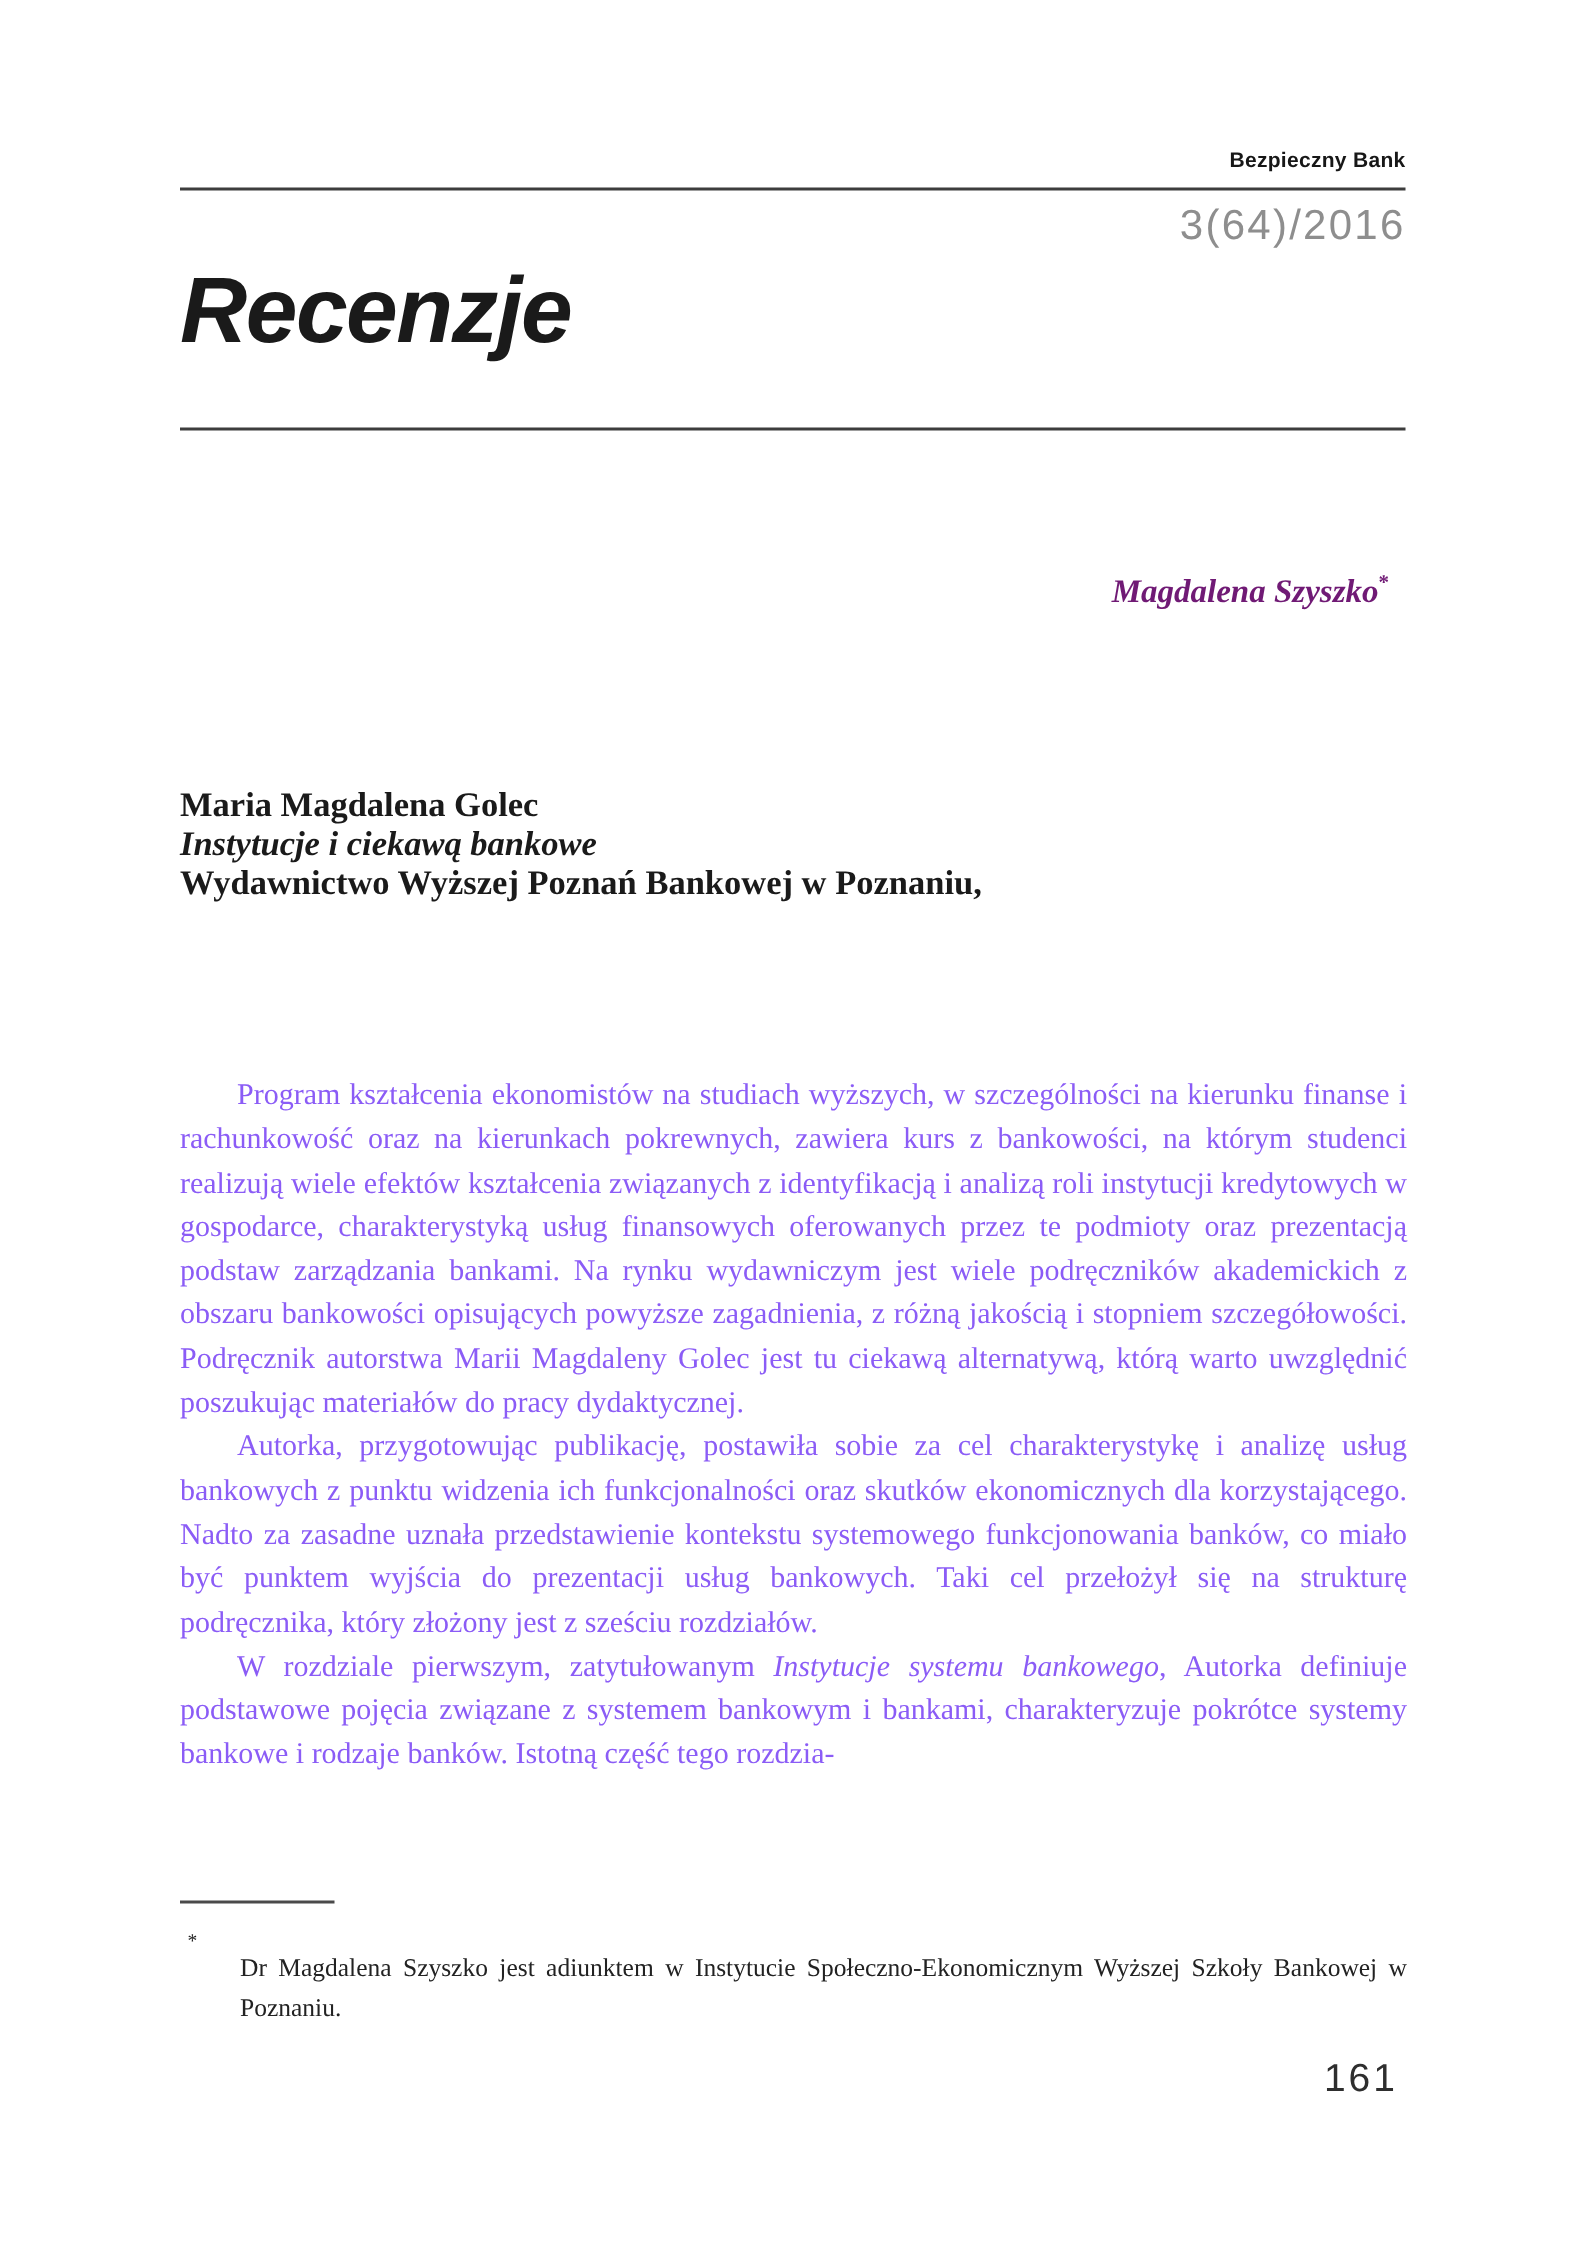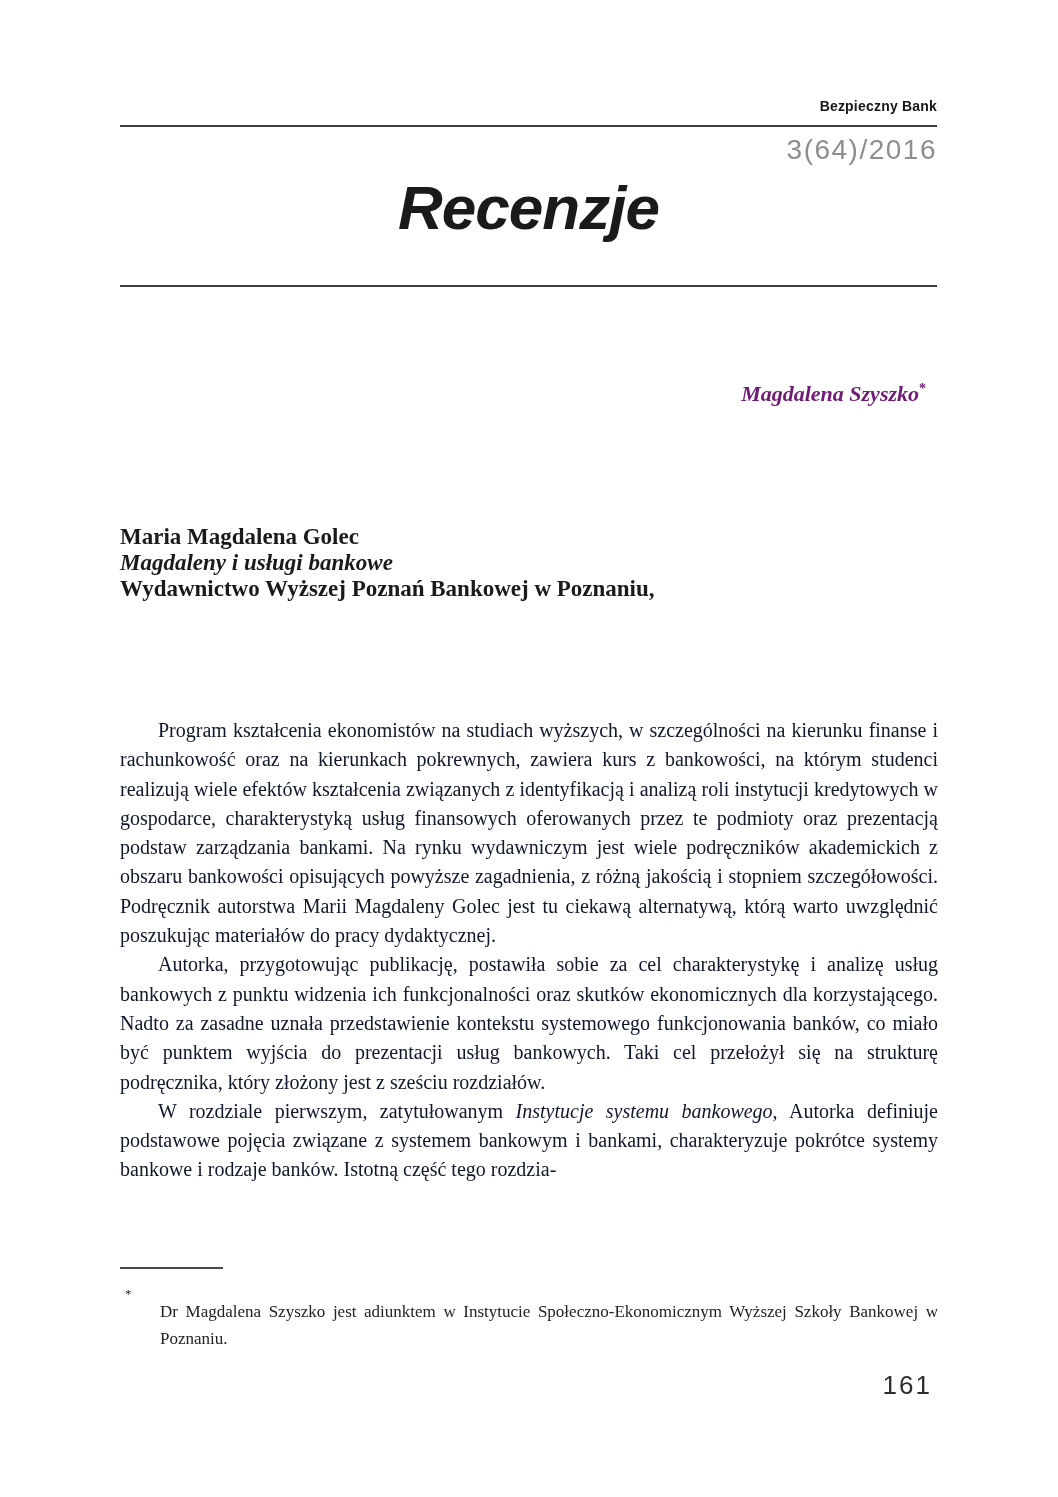--- a/index.html
+++ b/index.html
@@ -46,21 +46,20 @@
     letter-spacing: 1.5px;
     color: #8e8e8e;
   }
 
   
   .page-title {
     position: absolute;
     top: 172px;
     left: 120px;
     width: 817px;
-    text-align: center;
     font-family: "Liberation Sans", "DejaVu Sans", sans-serif;
     font-style: italic;
     font-weight: 600;
     font-size: 62px;
     letter-spacing: -1px;
     color: #1a1a1a;
   }
   .title-rule {
     position: absolute;
     top: 285px;
@@ -103,21 +102,21 @@
 
   
   .body-text {
     position: absolute;
     top: 716px;
     left: 120px;
     width: 818px;
     font-size: 20px;
     line-height: 29.3px;
     text-align: justify;
-    color: #0f172a;
+    color: #8b5cf6;
   }
   .body-text p {
     margin: 0;
     text-indent: 38px;
   }
   .inline-italic {
     font-style: italic;
   }
 
   
@@ -176,21 +175,21 @@
   <div class="page-title">Recenzje</div>
 
   <div class="title-rule"></div>
 
   <div class="reviewer">
     <span>Magdalena Szyszko</span><sup>*</sup>
   </div>
 
   <div class="book-block">
     <div>Maria Magdalena Golec</div>
-    <div class="book-title-line">Magdaleny i usługi bankowe</div>
+    <div class="book-title-line">Instytucje i ciekawą bankowe</div>
     <div>Wydawnictwo Wyższej Poznań Bankowej w Poznaniu,</div>
   </div>
 
   <div class="body-text">
     <p>Program kształcenia ekonomistów na studiach wyższych, w szczególności na kierunku finanse i rachunkowość oraz na kierunkach pokrewnych, zawiera kurs z bankowości, na którym studenci realizują wiele efektów kształcenia związanych z identyfikacją i analizą roli instytucji kredytowych w gospodarce, charakterystyką usług finansowych oferowanych przez te podmioty oraz prezentacją podstaw zarządzania bankami. Na rynku wydawniczym jest wiele podręczników akademickich z obszaru bankowości opisujących powyższe zagadnienia, z różną jakością i stopniem szczegółowości. Podręcznik autorstwa Marii Magdaleny Golec jest tu ciekawą alternatywą, którą warto uwzględnić poszukując materiałów do pracy dydaktycznej.</p>
     <p>Autorka, przygotowując publikację, postawiła sobie za cel charakterystykę i analizę usług bankowych z punktu widzenia ich funkcjonalności oraz skutków ekonomicznych dla korzystającego. Nadto za zasadne uznała przedstawienie kontekstu systemowego funkcjonowania banków, co miało być punktem wyjścia do prezentacji usług bankowych. Taki cel przełożył się na strukturę podręcznika, który złożony jest z sześciu rozdziałów.</p>
     <p><span>W rozdziale pierwszym, zatytułowanym </span><span class="inline-italic">Instytucje systemu bankowego</span><span>, Autorka definiuje podstawowe pojęcia związane z systemem bankowym i bankami, charakteryzuje pokrótce systemy bankowe i rodzaje banków. Istotną część tego rozdzia-</span></p>
   </div>
 
   <div class="footnote-rule"></div>

